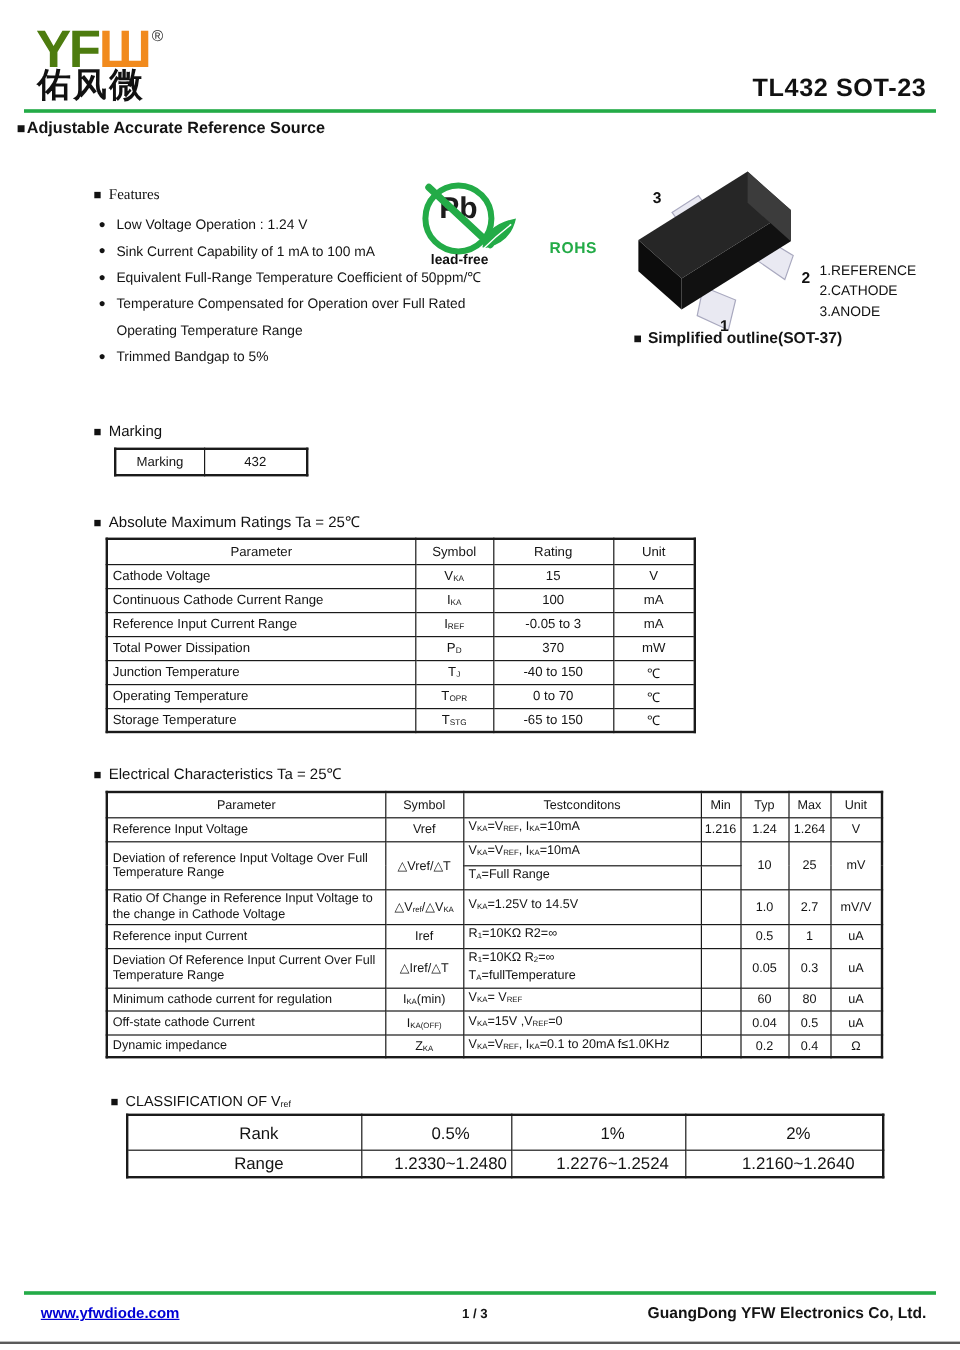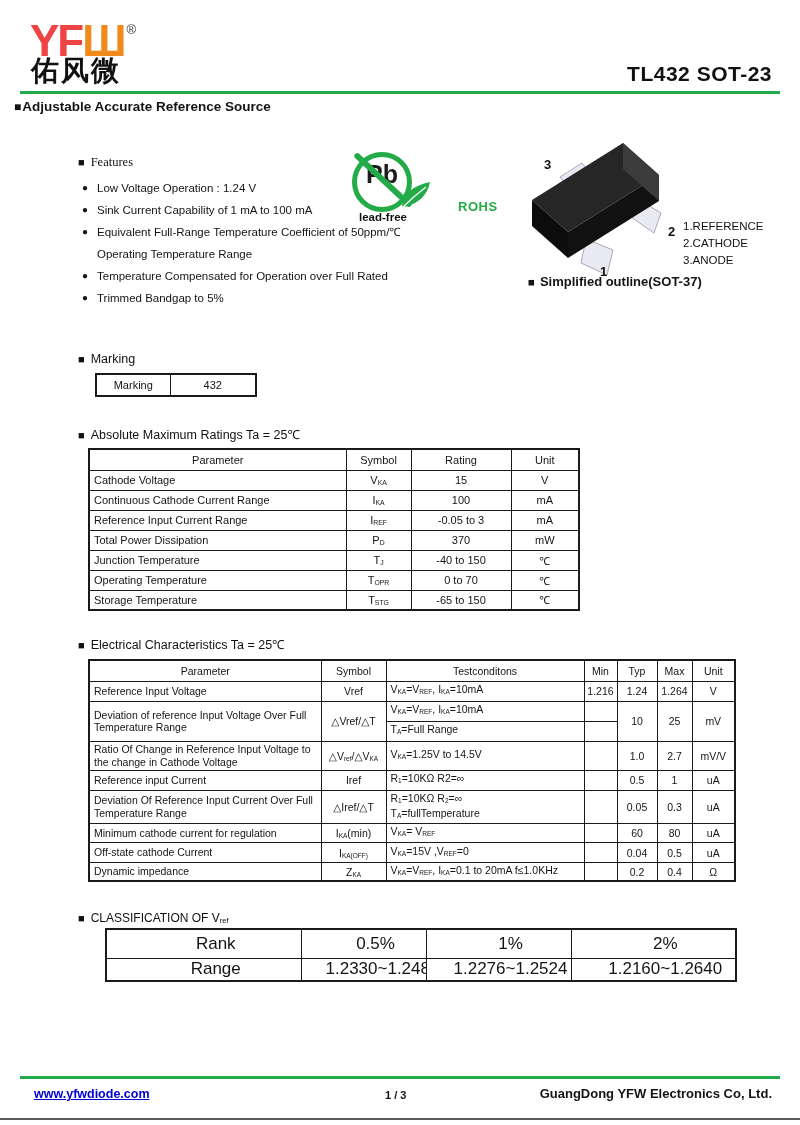--- a/index.html
+++ b/index.html
@@ -2,21 +2,21 @@
 <html><head>
 <meta charset="utf-8">
 <style>
   * { margin:0; padding:0; box-sizing:border-box; }
   body { background:#888; font-family:"Liberation Sans", sans-serif; }
   .page { position:relative; width:800px; height:1125px; background:#ffffff; margin:0 auto;
           font-family:"Liberation Sans", sans-serif; color:#141414; overflow:hidden; }
 
   
   .logo { position:absolute; left:30px; top:8px; font-weight:bold; font-size:44px; letter-spacing:-2px; line-height:44px; }
-  .logo .yf { color:#ef4444; }
+  .logo .yf { color:#4d7c0f; }
   .logo .w  { color:#f18a1d; }
   .logo .reg { font-size:13px; color:#333; letter-spacing:0; vertical-align:22px; margin-left:2px; font-weight:normal; }
   .logo-cn { position:absolute; left:31px; top:52px; font-weight:bold; font-size:28px; letter-spacing:2px; color:#111; }
   .doc-title { position:absolute; right:28px; top:62px; font-weight:bold; font-size:21px; color:#111; letter-spacing:0.5px; }
   .rule-green { position:absolute; left:20px; width:760px; height:3px; background:#23ab47; }
   .tagline { position:absolute; left:14px; top:99px; font-weight:bold; font-size:13.5px; }
   .tagline .sq { font-size:12px; margin-right:1px; }
 
   
   .sech { position:absolute; font-size:12.5px; color:#111; }
@@ -59,21 +59,21 @@
   .abs-table { left:88px; top:448px; width:490px; }
   .abs-table tr { height:20px; }
   .abs-table tr.h { height:21px; }
 
   .elec-table { left:88px; top:659px; width:646px; }
   .elec-table td, .elec-table th { font-size:10.5px; }
   .elec-table td.left { line-height:12.5px; }
   .elec-table td.cond { text-align:left; padding:1px 4px; line-height:12.5px; }
 
   .cls-table { left:105px; top:928px; width:630px; }
-  .cls-table td { font-size:17px;padding-left:24px; }
+  .cls-table td { font-size:14px;padding-left:24px; }
 
   
   .f-link { position:absolute; left:34px; top:1087px; font-weight:bold; font-size:12.5px;
             color:#0000d4; text-decoration:underline; }
   .f-page { position:absolute; left:385px; top:1089px; font-weight:bold; font-size:11px; }
   .f-company { position:absolute; right:28px; top:1086px; font-weight:bold; font-size:13px; }
   .rule-bottom { position:absolute; left:0; top:1118px; width:800px; height:2px; background:#5a5a5a; }
 </style>
 </head>
 <body>
@@ -90,22 +90,22 @@
     <span class="sq">■</span><span>Adjustable Accurate Reference Source</span>
   </div>
 
   <div class="sech" style="left:78px; top:155px;font-family:Liberation Serif, serif;">
     <span class="sq">■</span><span>Features</span>
   </div>
   <div class="feat-list">
     <div class="feat-row"><span class="blt">●</span><span>Low Voltage Operation : 1.24 V</span></div>
     <div class="feat-row"><span class="blt">●</span><span>Sink Current Capability of 1 mA to 100 mA</span></div>
     <div class="feat-row"><span class="blt">●</span><span>Equivalent Full-Range Temperature Coefficient of 50ppm/℃</span></div>
+    <div class="feat-row"><span class="blt">●</span><span>Temperature Compensated for Operation over Full Rated</span></div>
     <div class="feat-row"><span class="blt"></span><span>Operating Temperature Range</span></div>
-    <div class="feat-row"><span class="blt">●</span><span>Temperature Compensated for Operation over Full Rated</span></div>
     <div class="feat-row"><span class="blt">●</span><span>Trimmed Bandgap to 5%</span></div>
   </div>
 
   <div class="pb-circle"></div>
   <div class="pb-text">Pb</div>
   <div class="pb-slash"></div>
   <svg class="leaf-svg" width="34" height="30" viewBox="0 0 34 30">
     <path d="M3,27 Q6,8 31,3 Q27,22 8,27 Q5,28 3,27 Z" fill="#23ab47"></path>
     <path d="M4,28 Q14,18 27,8" stroke="#ffffff" stroke-width="1.2" fill="none"></path>
   </svg>
@@ -309,21 +309,21 @@
       <td>Z<sub>KA</sub></td>
       <td class="cond">V<sub>KA</sub>=V<sub>REF</sub>, I<sub>KA</sub>=0.1 to 20mA f≤1.0KHz</td>
       <td></td>
       <td>0.2</td>
       <td>0.4</td>
       <td>Ω</td>
     </tr>
   </tbody>
     </table>
 
-  <div class="sech" style="left:78px; top:911px; font-size:12px;">
+  <div class="sech" style="left:92px; top:911px; font-size:12px;">
     <span class="sq">■</span><span>CLASSIFICATION OF V</span><sub>ref</sub>
   </div>
   <table class="cls-table outer">
     <colgroup>
         <col style="width:195px">
         <col style="width:125px">
         <col style="width:145px">
         <col style="width:165px">
       </colgroup>
     <tbody>

